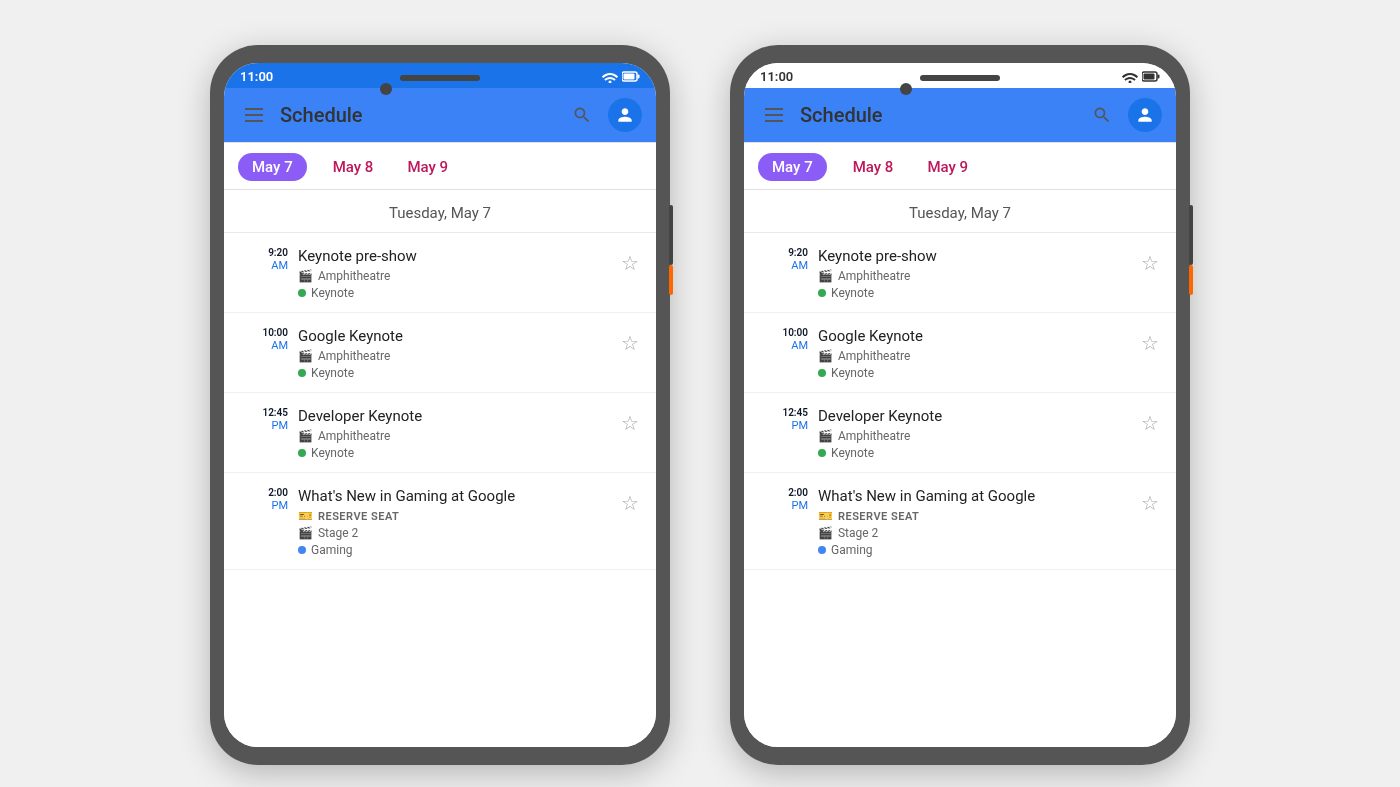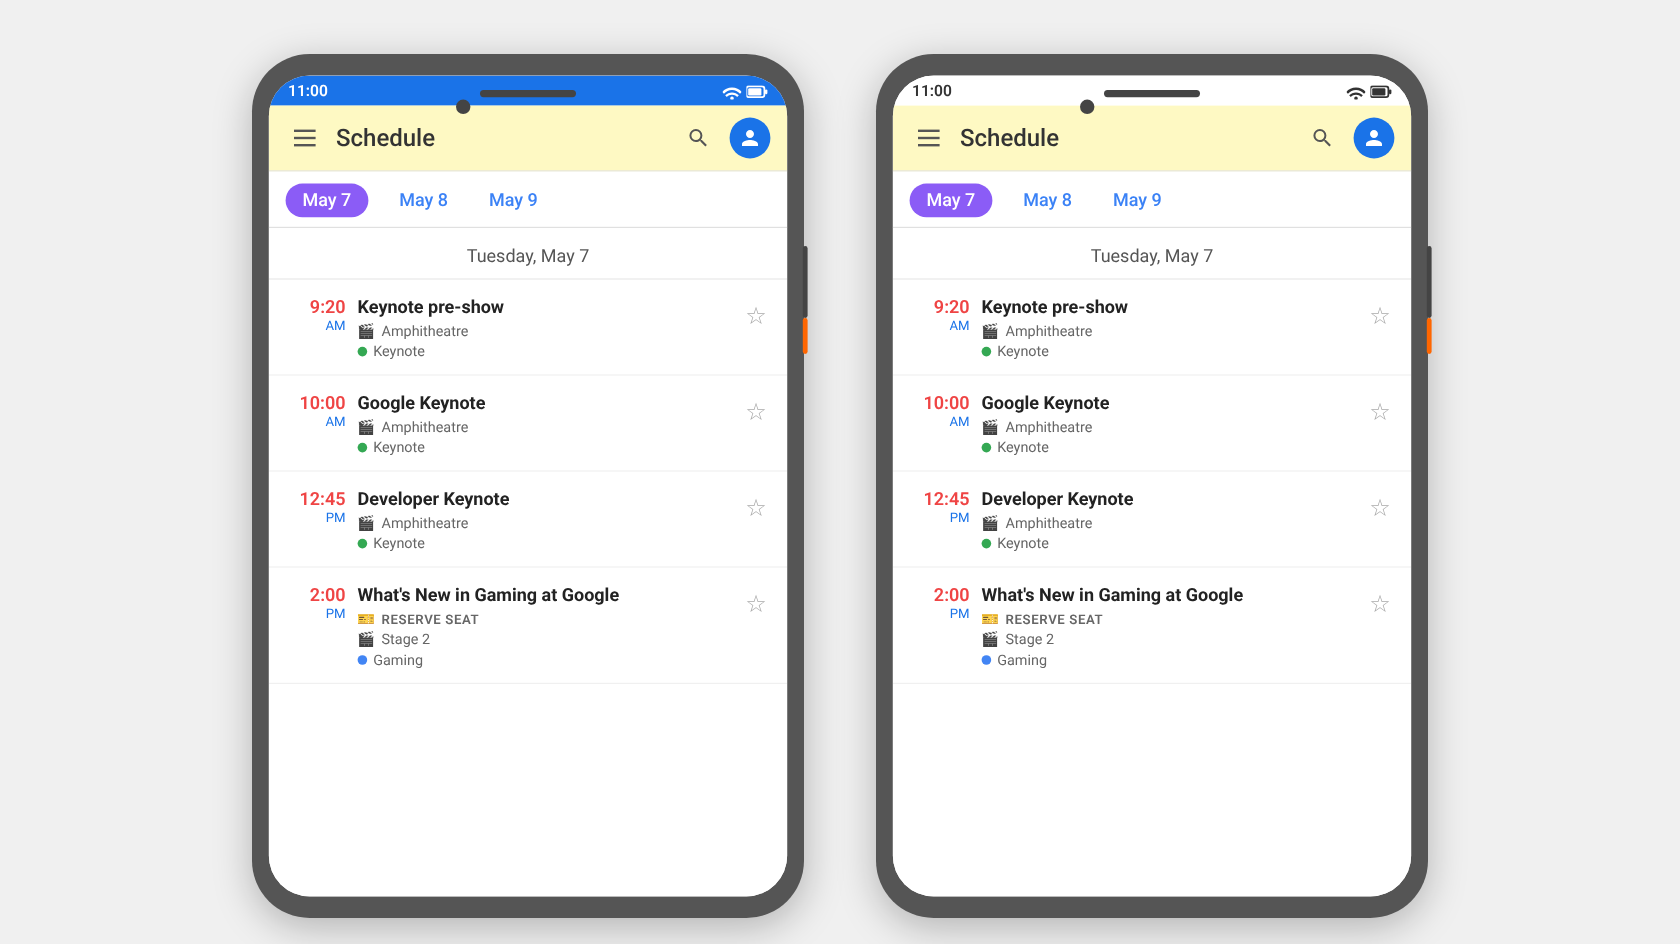--- a/index.html
+++ b/index.html
@@ -100,21 +100,21 @@
       display: flex;
       align-items: center;
       gap: 4px;
     }
 
     
     .app-bar {
       display: flex;
       align-items: center;
       padding: 10px 14px;
-      background: #fef9c3;
+      background: #3b82f6;
       border-bottom: 1px solid #e0e0e0;
       gap: 10px;
     }
 
     .app-bar-title {
       flex: 1;
       font-size: 20px;
       font-weight: 500;
       color: #333;
     }
@@ -147,21 +147,21 @@
       align-items: center;
       padding: 10px 14px 8px;
       gap: 18px;
       background: #fff;
       border-bottom: 1px solid #e0e0e0;
     }
 
     .date-tab {
       font-size: 15px;
       font-weight: 500;
-      color: #3b82f6;
+      color: #be185d;
       cursor: pointer;
       padding: 4px 8px;
       border-radius: 20px;
     }
 
     .date-tab.active {
       background: #8b5cf6;
       color: white;
       padding: 5px 14px;
       border-radius: 20px;
@@ -195,39 +195,39 @@
       border-bottom: 1px solid #f0f0f0;
       gap: 10px;
     }
 
     .time-col {
       min-width: 52px;
       text-align: right;
     }
 
     .time-hour {
-      font-size: 15px;
+      font-size: 10px;
       font-weight: 600;
-      color: #ef4444;
+      color: #0f172a;
       line-height: 1.2;
     }
 
     .time-ampm {
       font-size: 11px;
       color: #1a73e8;
       text-align: right;
     }
 
     .event-details {
       flex: 1;
     }
 
     .event-title {
       font-size: 15px;
-      font-weight: 700;
+      font-weight: 400;
       color: #222;
       margin-bottom: 4px;
     }
 
     .event-venue {
       display: flex;
       align-items: center;
       gap: 5px;
       font-size: 12px;
       color: #666;

